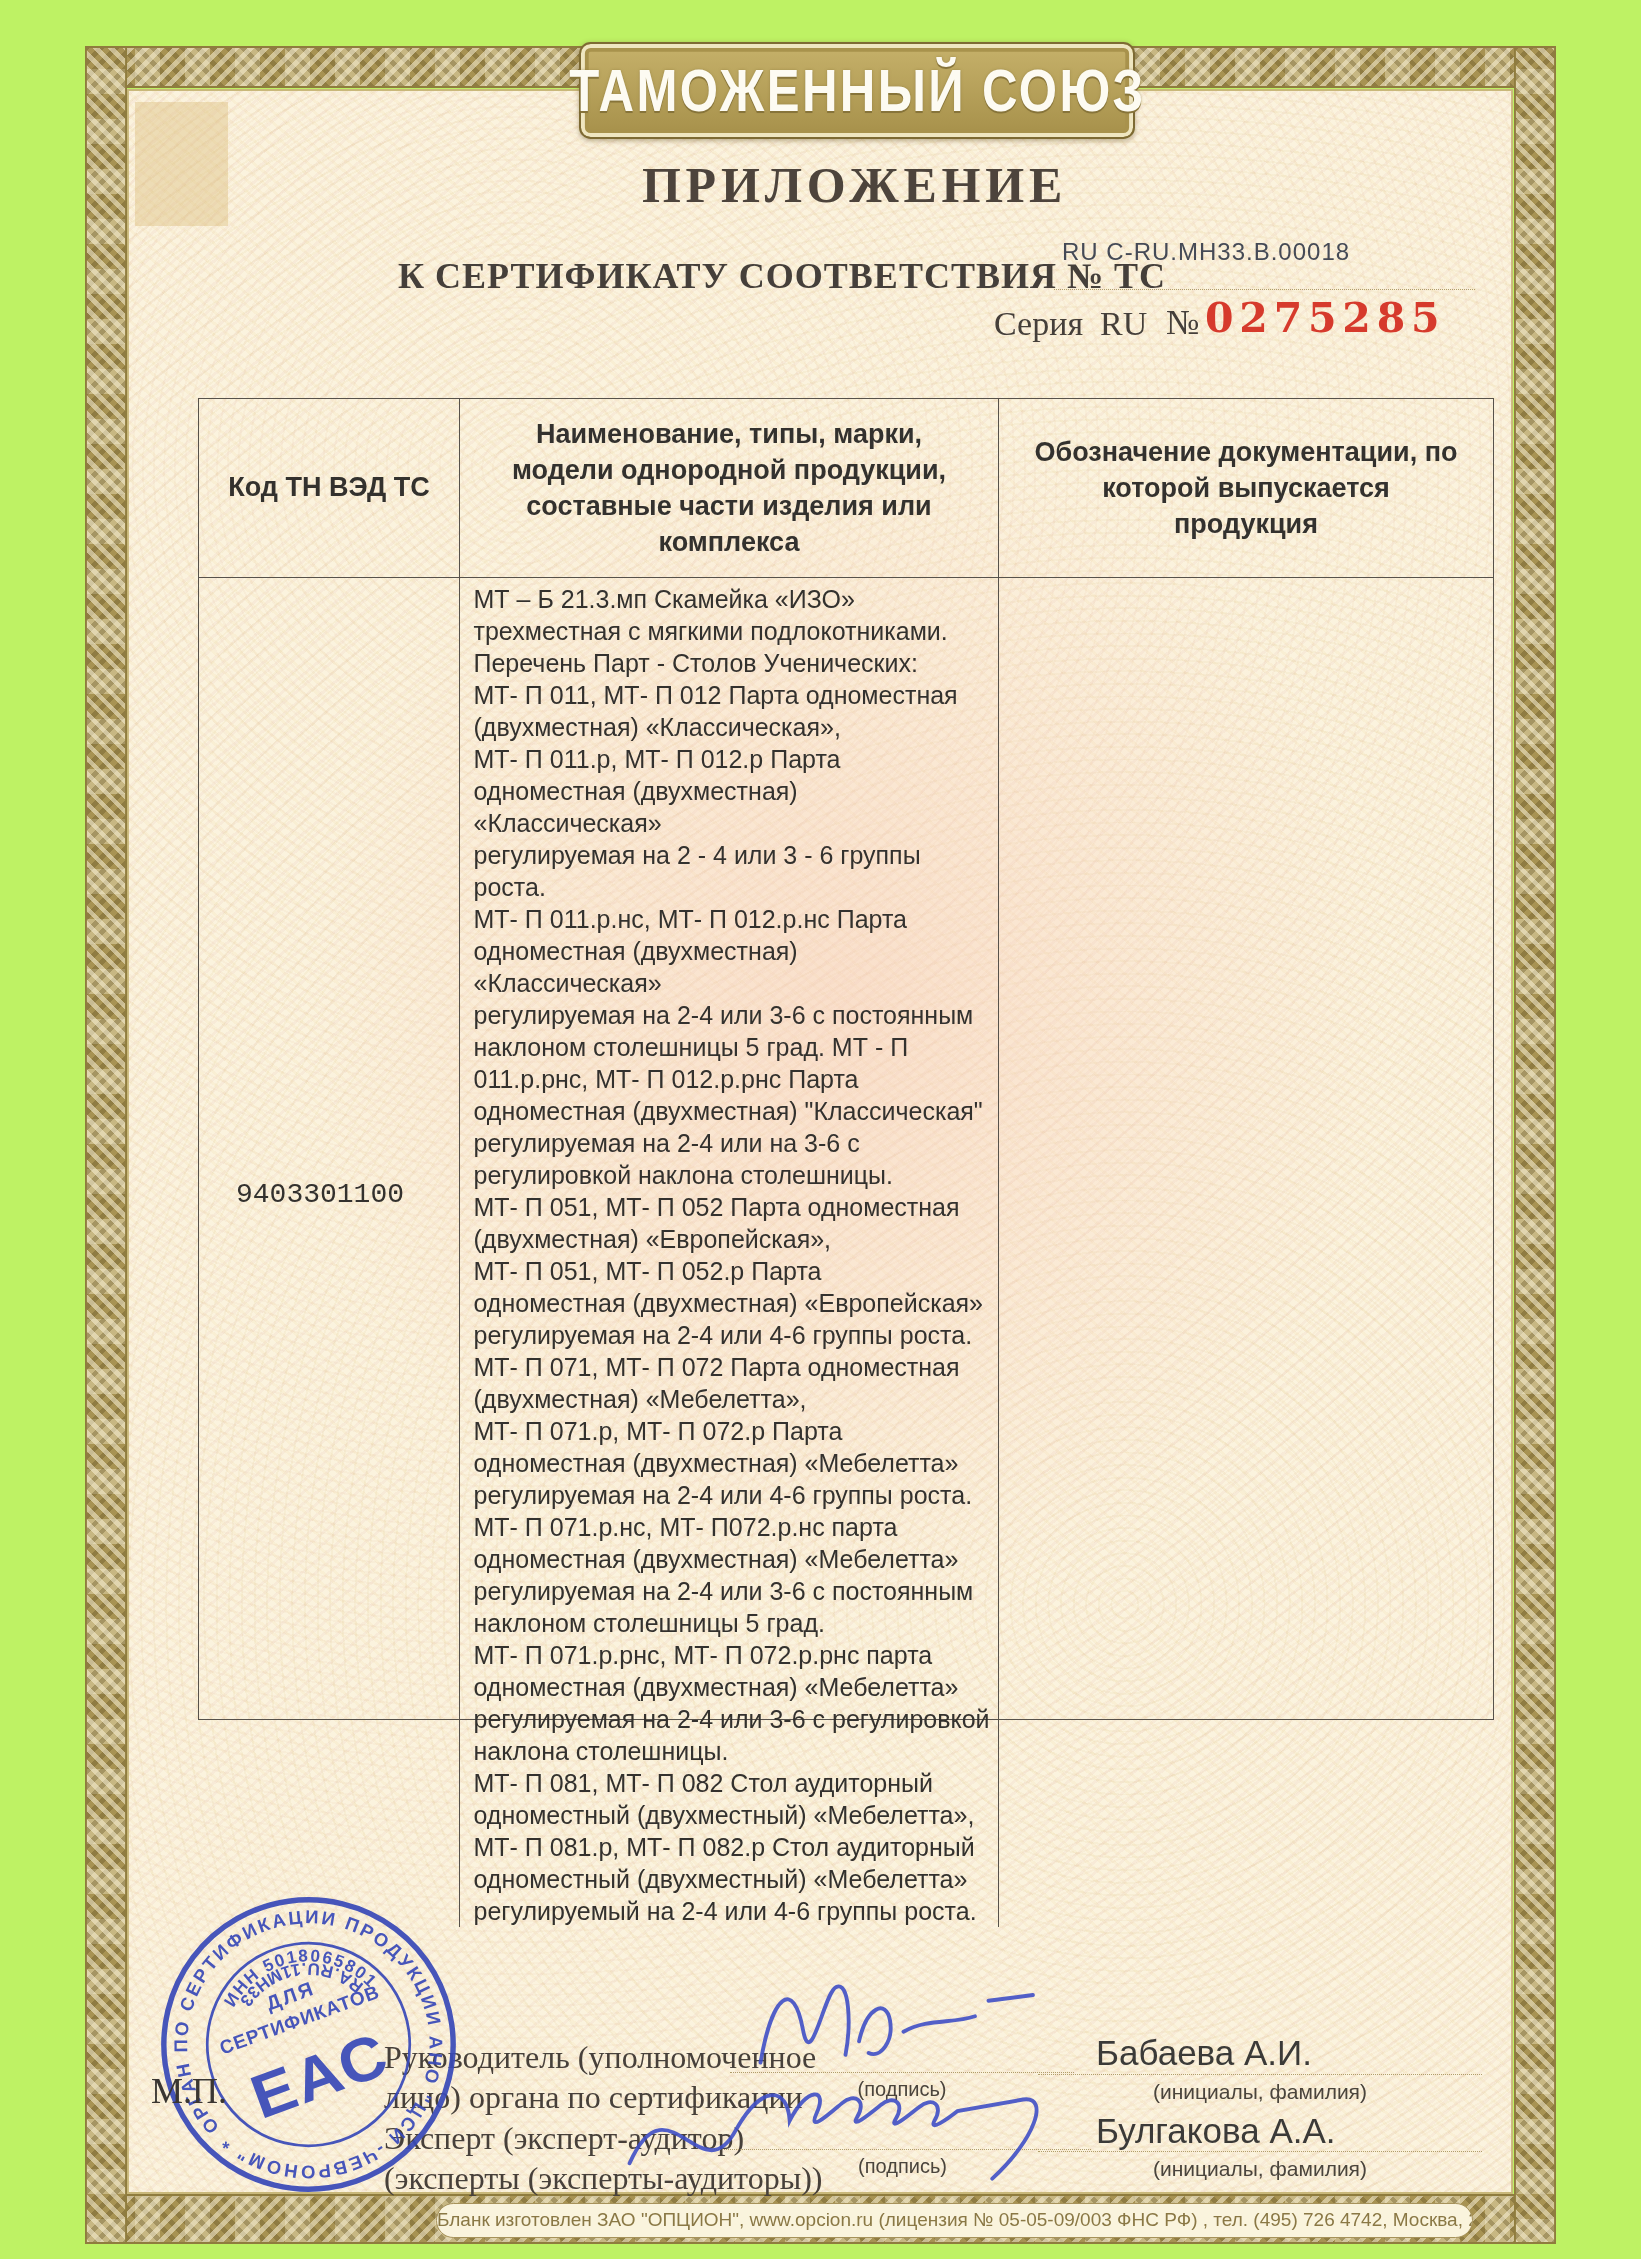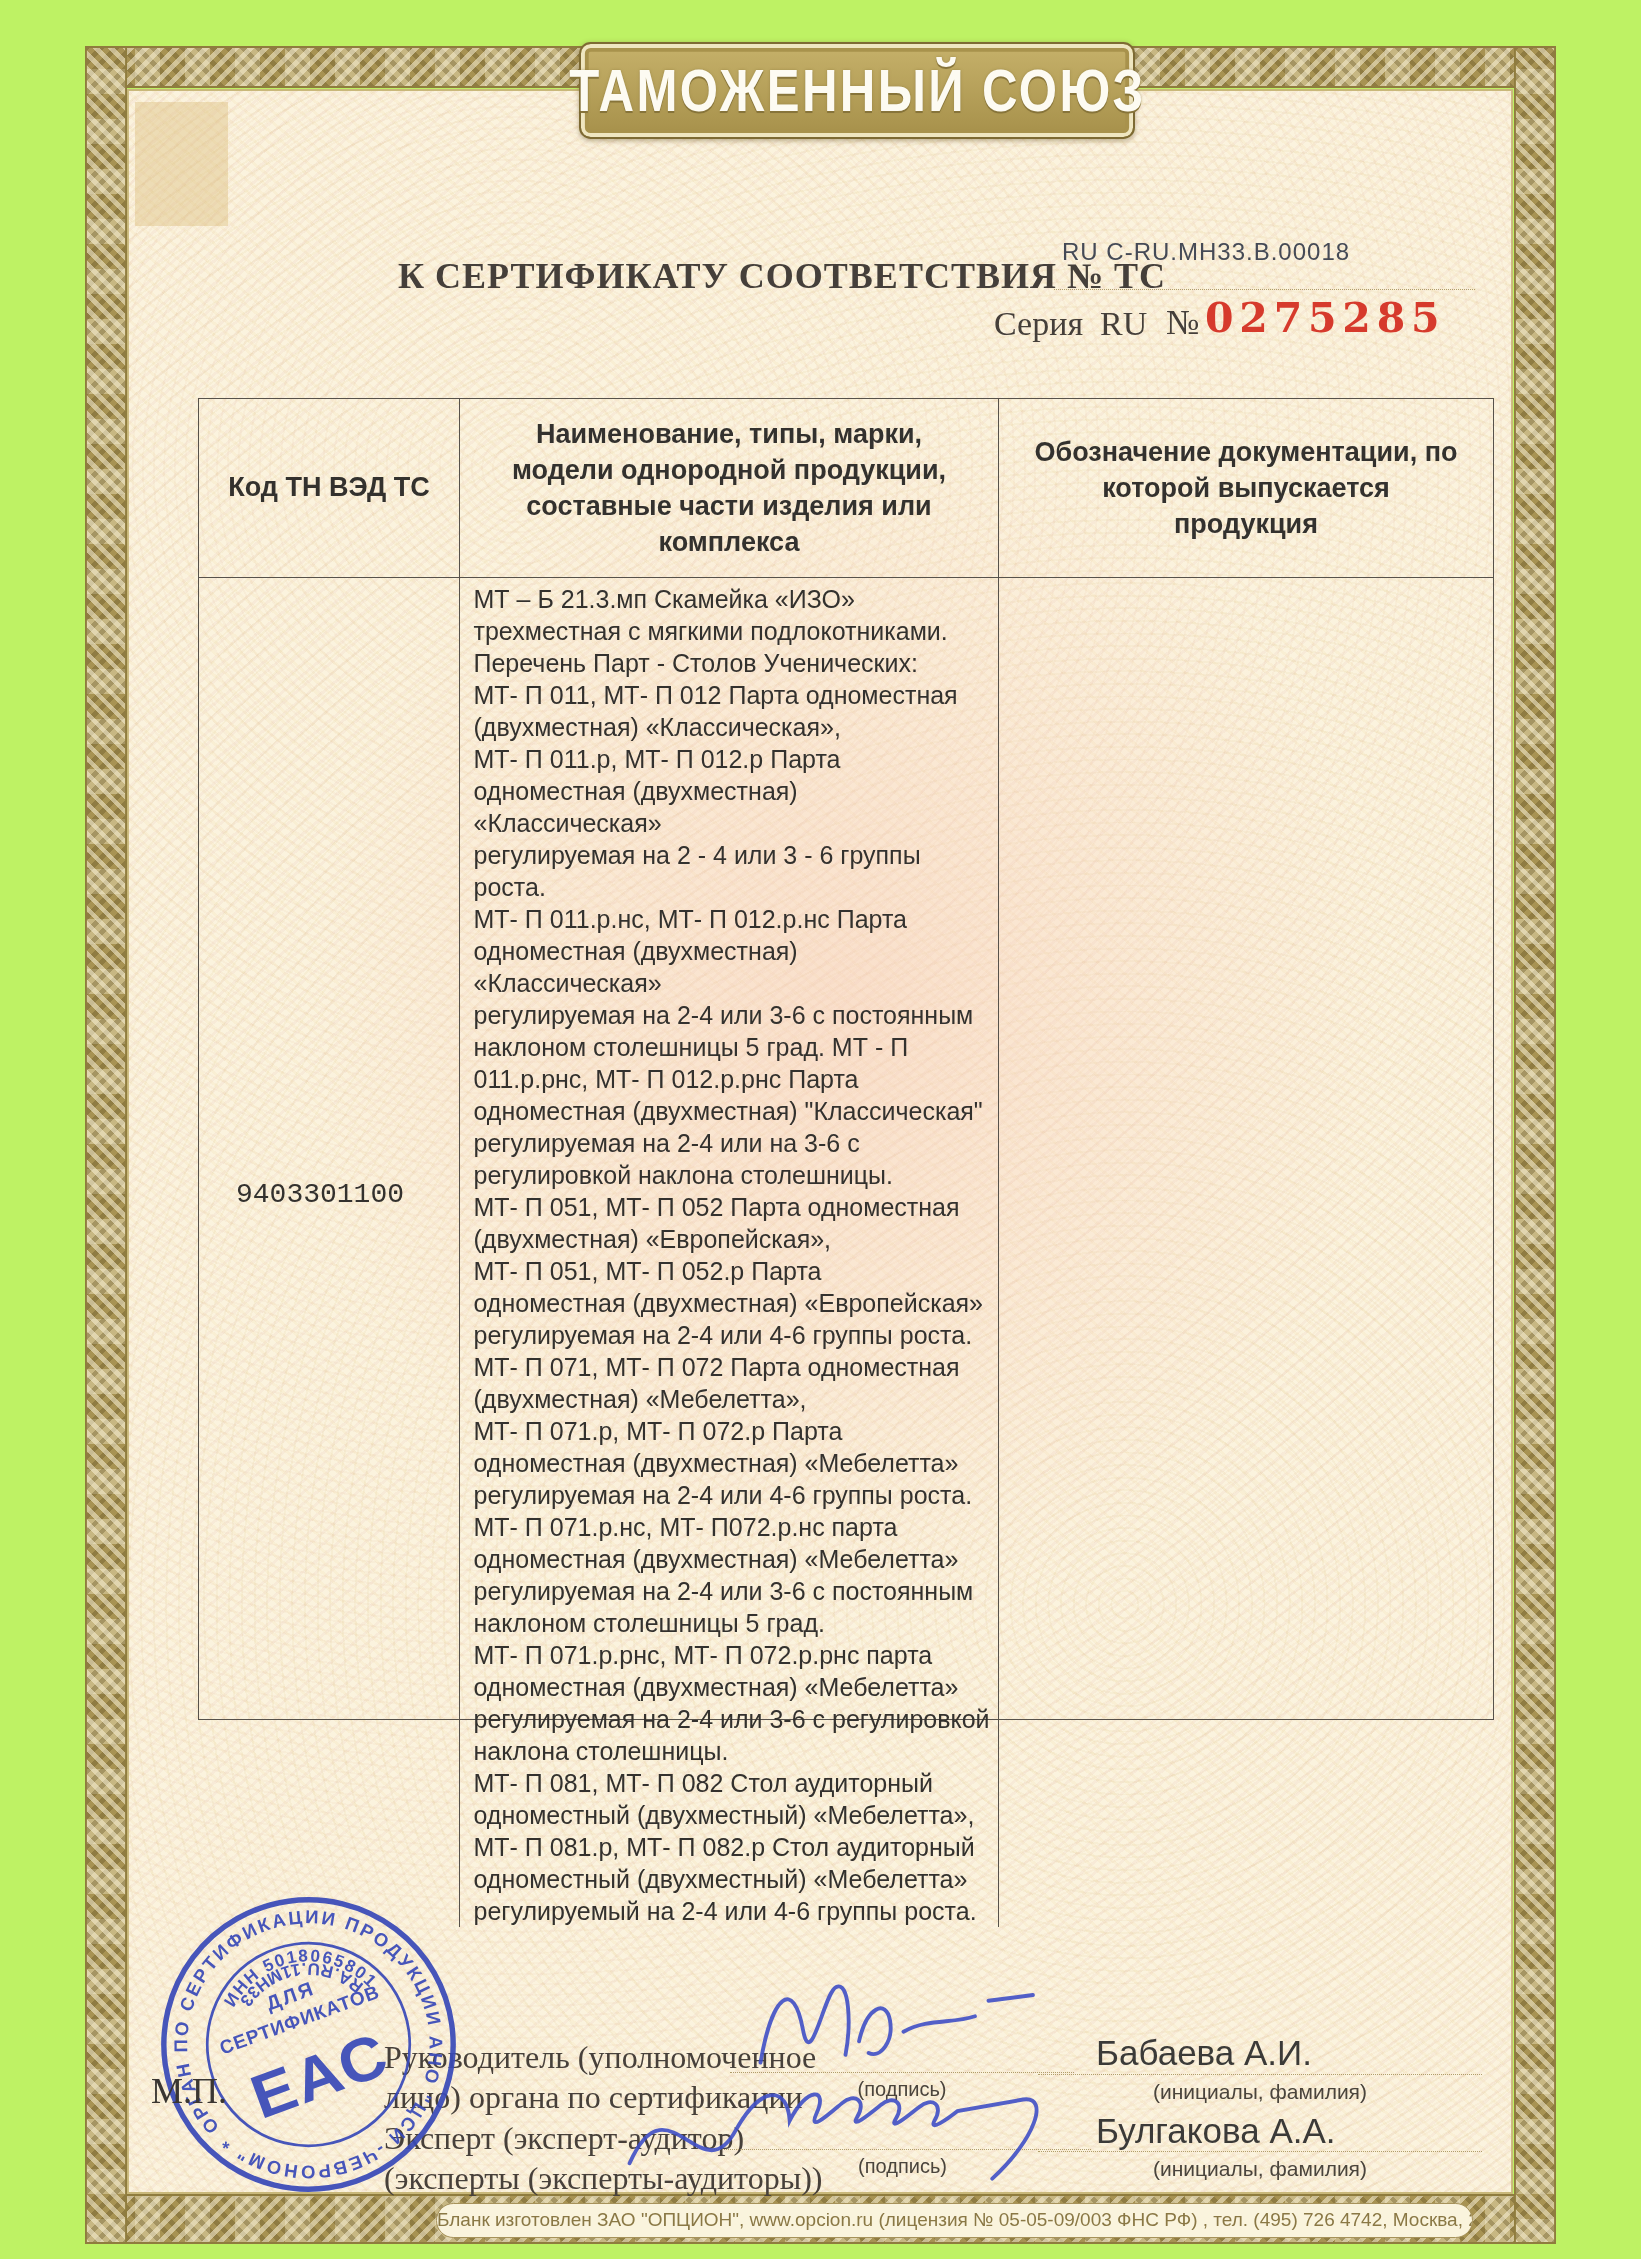--- a/index.html
+++ b/index.html
@@ -97,20 +97,21 @@
   <div class="band band-v" style="left:85px;top:46px;width:42px;height:2198px;"></div>
   <div class="band band-v" style="left:1514px;top:46px;width:42px;height:2198px;"></div>
 
   <div class="field"></div>
   <div class="artifact"></div>
 
   <div class="banner">
     <span>ТАМОЖЕННЫЙ СОЮЗ</span>
   </div>
 
+  <div class="abs serif title">ПРИЛОЖЕНИЕ</div>
   <div class="abs serif certline">К СЕРТИФИКАТУ СООТВЕТСТВИЯ  № ТС</div>
   <div class="abs certnum">RU C-RU.MH33.B.00018</div>
   <div class="abs dotline" style="left:1054px;top:289px;width:421px;"></div>
   <div class="abs serif seriesrow">
     <span>Серия</span>&nbsp;&nbsp;<span>RU</span>
   </div>
   <div class="abs serif numsign">№</div>
   <div class="abs rednum">0275285</div>
 
   <div class="tbl">

